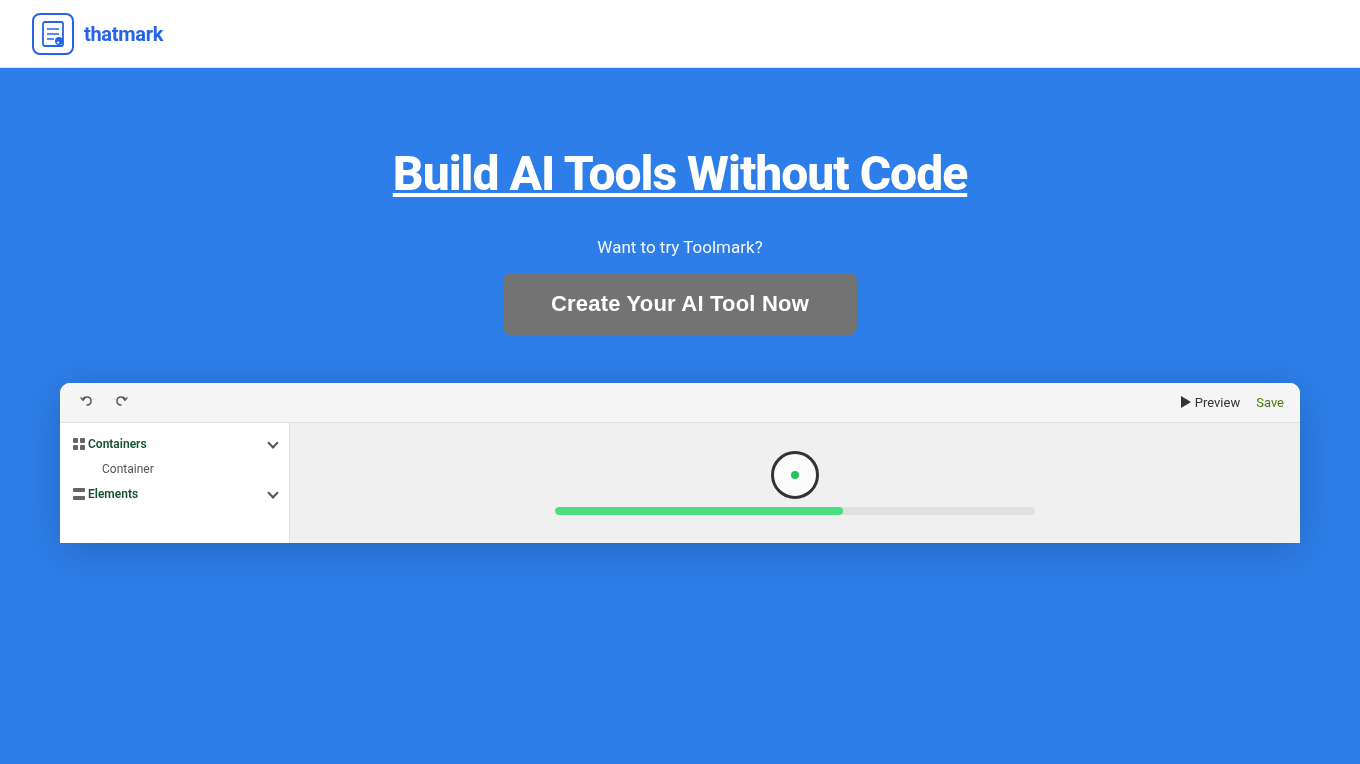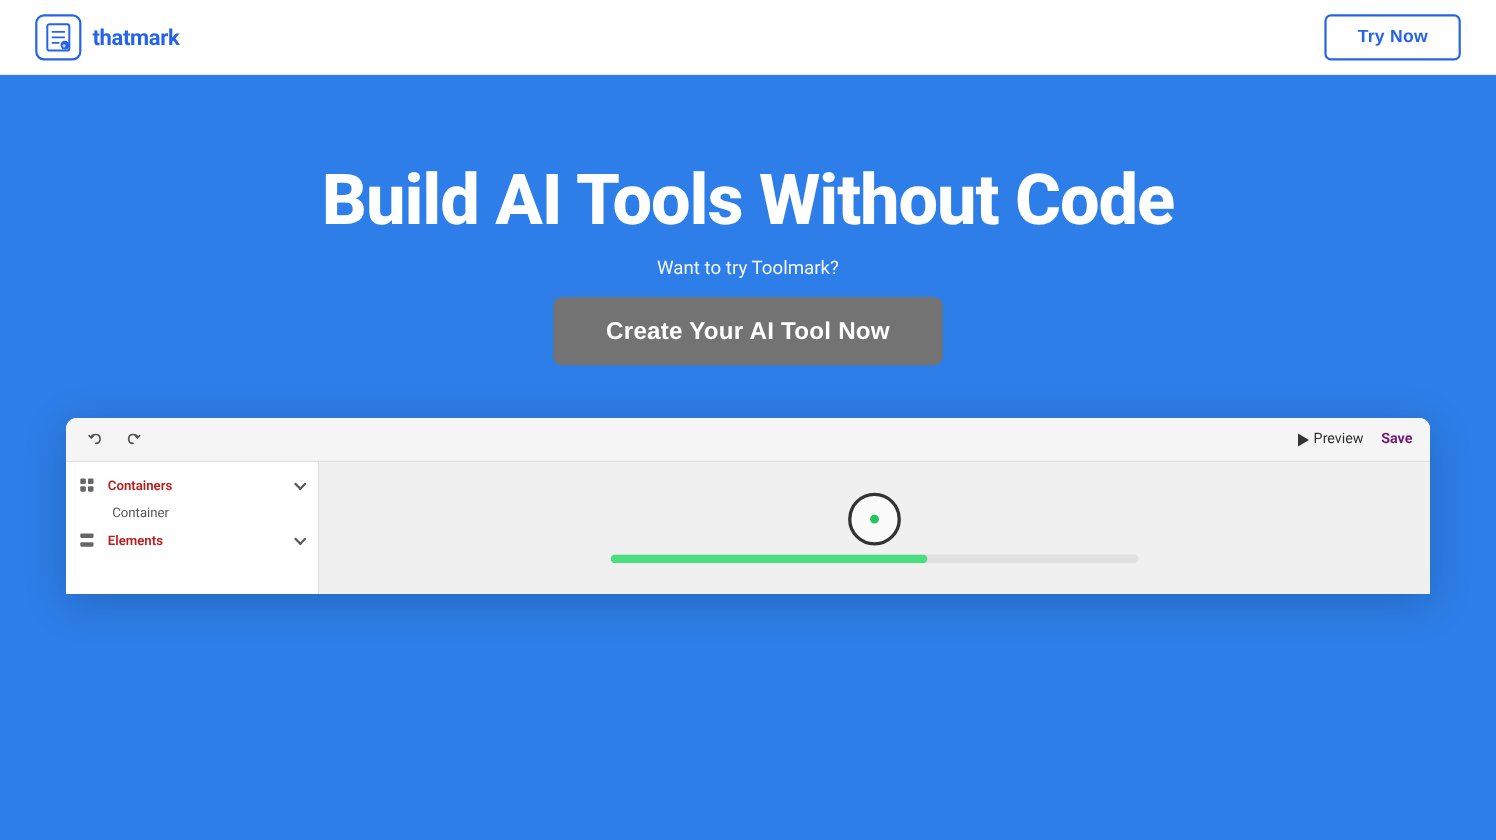--- a/index.html
+++ b/index.html
@@ -75,28 +75,29 @@
       min-height: 696px;
       display: flex;
       flex-direction: column;
       align-items: center;
       padding: 80px 40px 0;
       position: relative;
       overflow: hidden;
     }
 
     .hero-title {
-      font-size: 64px;
+      font-size: 48px;
       font-weight: 800;
       color: #ffffff;
       text-align: center;
       line-height: 1.1;
       max-width: 900px;
-      margin-bottom: 16px;
+      margin-bottom: 36px;
       letter-spacing: -1px;
+      text-decoration: underline;
     }
 
     .hero-subtitle {
       font-size: 19px;
       color: #ffffff;
       text-align: center;
       line-height: 1.6;
       max-width: 740px;
       margin-bottom: 48px;
       opacity: 0.97;
@@ -186,23 +187,23 @@
     .play-icon {
       width: 0;
       height: 0;
       border-top: 6px solid transparent;
       border-bottom: 6px solid transparent;
       border-left: 10px solid #333;
     }
 
     .save-btn-preview {
       font-size: 13px;
-      color: #701a75;
-      cursor: pointer;
-      font-weight: 700;
+      color: #4d7c0f;
+      cursor: pointer;
+      font-weight: 400;
     }
 
     
     .preview-body {
       display: flex;
       height: 120px;
       background: #f9f9f9;
     }
 
     .sidebar-panel {
@@ -215,24 +216,24 @@
     .sidebar-section {
       padding: 6px 12px;
       display: flex;
       align-items: center;
       justify-content: space-between;
     }
 
     .sidebar-section-title {
       font-size: 12px;
       font-weight: 600;
-      color: #b91c1c;
-      display: flex;
-      align-items: center;
-      gap: 12px;
+      color: #14532d;
+      display: flex;
+      align-items: center;
+      gap: 2px;
     }
 
     .sidebar-item-row {
       padding: 5px 12px 5px 42px;
       font-size: 12px;
       color: #555;
       cursor: pointer;
     }
 
     .main-canvas {
@@ -308,21 +309,20 @@
         <line x1="6" y1="14" x2="18" y2="14" stroke="#2563eb" stroke-width="1.5"></line>
         <line x1="6" y1="19" x2="13" y2="19" stroke="#2563eb" stroke-width="1.5"></line>
         <circle cx="18" cy="21" r="4" fill="#2563eb"></circle>
         <text x="15.5" y="24" font-size="6" fill="white" font-weight="bold">+</text>
       </svg>
     </div>
     <span class="logo-text">
       <span>that</span><span style="color:#2563eb;font-weight:700;">mark</span>
     </span>
   </div>
-  <button class="try-now-btn">Try Now</button>
 </header>
 
 <section class="hero">
   <h1 class="hero-title">Build AI Tools Without Code</h1>
 
   <div class="cta-area">
     <p class="cta-prompt">Want to try Toolmark?</p>
     <button class="cta-btn">Create Your AI Tool Now</button>
   </div>
 

